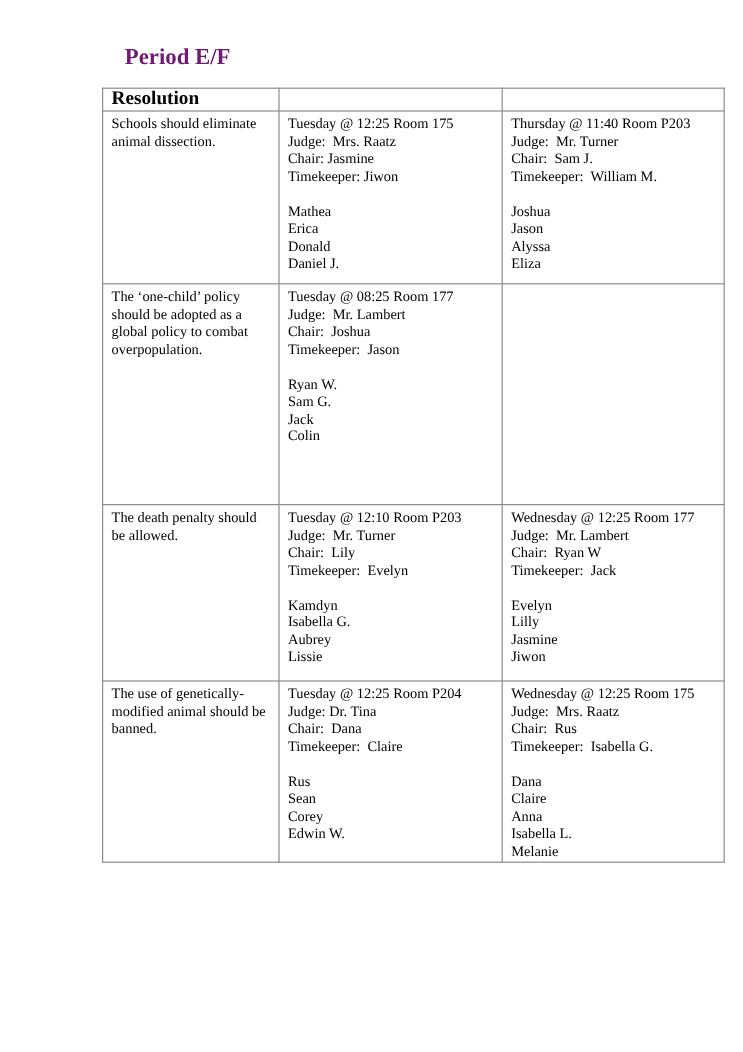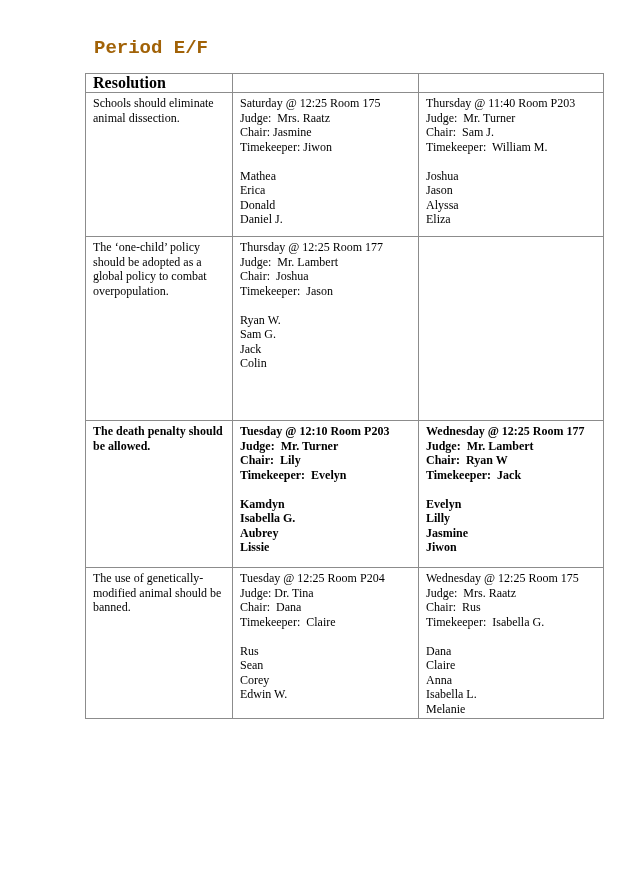--- a/index.html
+++ b/index.html
@@ -14,25 +14,25 @@
     color: #000000;
     overflow: hidden;
   }
   .page {
     box-sizing: border-box;
     width: 619px;
     height: 877px;
     padding: 37px 0 0 85px;
   }
   .title {
-    font-family: Liberation Mono, monospace;
+    font-family: Liberation Serif, serif;
     font-size: 19px;
     font-weight: bold;
-    color: #a16207;
-    margin: 0 0 14px 9px;
+    color: #701a75;
+    margin: 0 0 14px 19px;
     line-height: 22px;
   }
   table.schedule {
     border-collapse: collapse;
     table-layout: fixed;
     width: 518px;
   }
   col.c1 { width: 147px; }
   col.c2 { width: 186px; }
   col.c3 { width: 185px; }
@@ -48,21 +48,21 @@
   }
   td.th {
     font-weight: bold;
     font-size: 16px;
     line-height: 17px;
     padding: 0 7px 1px 7px;
   }
   tr.hr { height: 19px; margin-top: 44px; }
   tr.r1 { height: 144px; }
   tr.r2 { height: 184px; }
-  tr.r3 { height: 147px; font-weight: bold; }
+  tr.r3 { height: 147px; }
   tr.r4 { height: 150px; }
   tr.r5 { height: 130px; }
 </style>
 </head>
 <body>
 
 <div class="page">
 
   <h1 class="title">Period E/F</h1>
 
@@ -74,21 +74,21 @@
     </colgroup>
     <tbody>
       <tr class="hr">
         <td class="th">Resolution</td>
         <td></td>
         <td></td>
       </tr>
 
       <tr class="r1">
         <td>Schools should eliminate animal dissection.</td>
-        <td>Saturday @ 12:25 Room 175
+        <td>Tuesday @ 12:25 Room 175
 Judge:  Mrs. Raatz
 Chair: Jasmine
 Timekeeper: Jiwon
 
 Mathea
 Erica
 Donald
 Daniel J.</td>
         <td>Thursday @ 11:40 Room P203
 Judge:  Mr. Turner
@@ -96,21 +96,21 @@
 Timekeeper:  William M.
 
 Joshua
 Jason
 Alyssa
 Eliza</td>
       </tr>
 
       <tr class="r2">
         <td>The ‘one-child’ policy should be adopted as a global policy to combat overpopulation.</td>
-        <td>Thursday @ 12:25 Room 177
+        <td>Tuesday @ 08:25 Room 177
 Judge:  Mr. Lambert
 Chair:  Joshua
 Timekeeper:  Jason
 
 Ryan W.
 Sam G.
 Jack
 Colin</td>
         <td></td>
       </tr>

